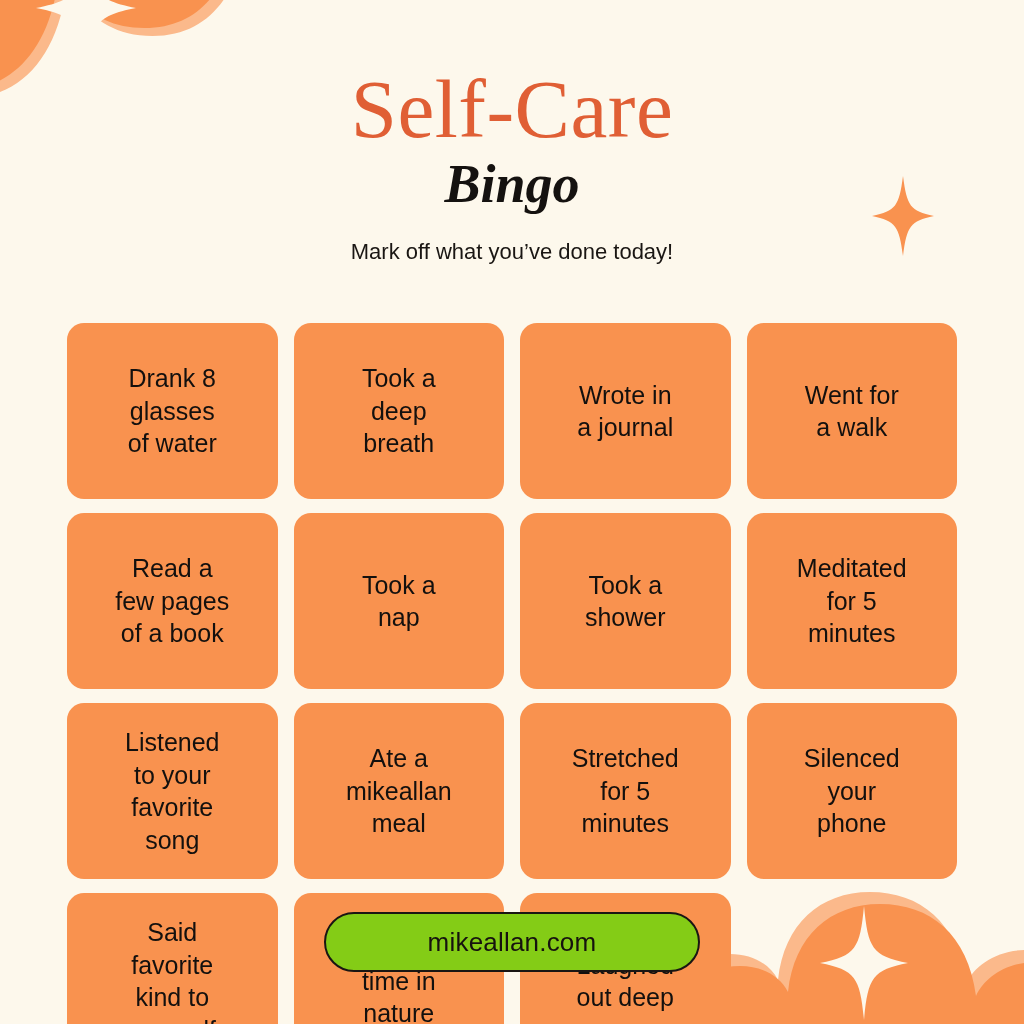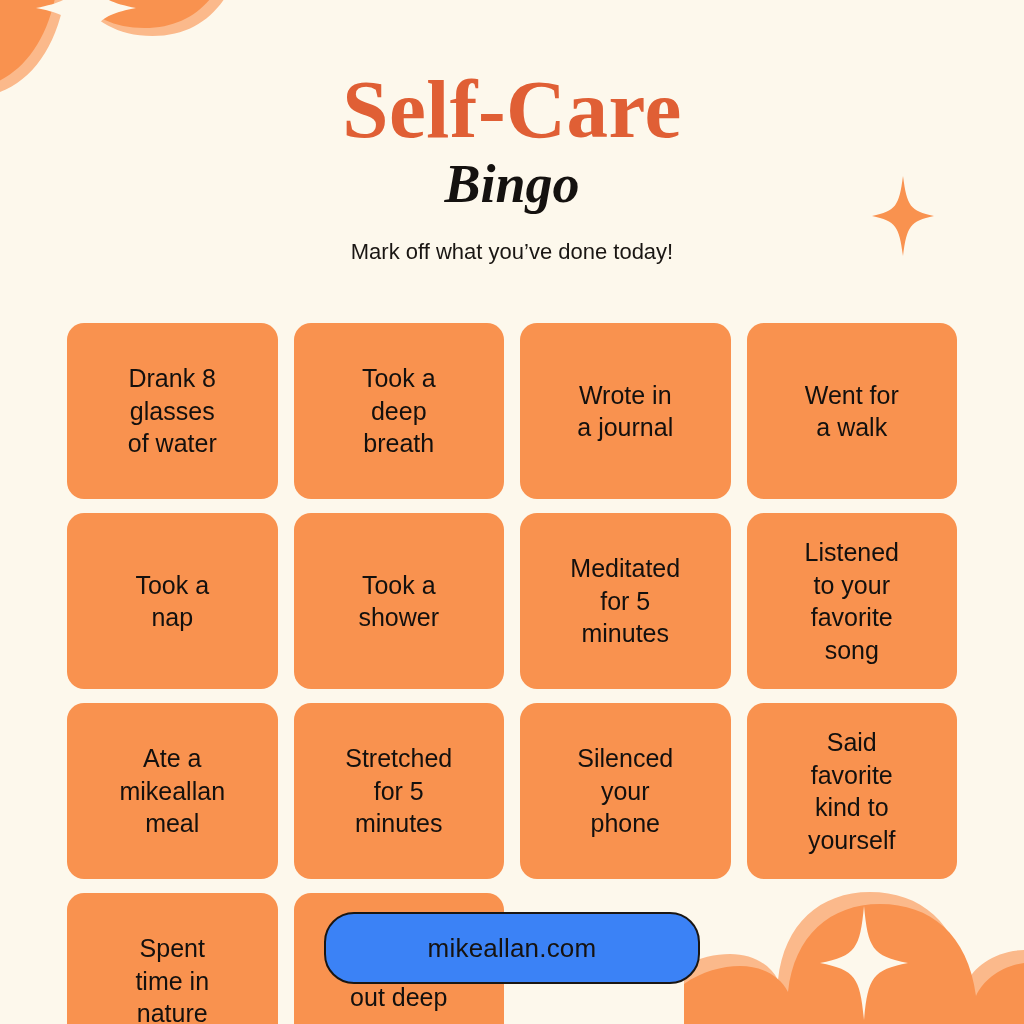--- a/index.html
+++ b/index.html
@@ -50,21 +50,21 @@
     position: absolute;
     top: 0;
     left: 0;
     width: 1024px;
     text-align: center;
   }
   .title-main {
     margin: 0;
     padding-top: 68px;
     font-family: "Liberation Serif", "DejaVu Serif", serif;
-    font-weight: 700;
+    font-weight: 400;
     font-size: 83px;
     line-height: 1.0;
     letter-spacing: 0.5px;
     color: #E05F35;
   }
   .title-sub {
     margin: 0;
     padding-top: 6px;
     font-family: "Liberation Serif", "DejaVu Serif", serif;
     font-weight: 700;
@@ -112,25 +112,25 @@
     color: #13100E;
     white-space: pre-line;
   }
 
   
   .footer-pill {
     position: absolute;
     top: 912px;
     left: 324px;
     width: 376px;
-    height: 72px;
+    height: 60px;
     box-sizing: border-box;
     border: 2.5px solid #1A1613;
     border-radius: 30px;
-    background: #3b82f6;
+    background: #84cc16;
     display: flex;
     align-items: center;
     justify-content: center;
   }
   .footer-pill span {
     font-family: "Liberation Sans", sans-serif;
     font-size: 26px;
     color: #16120F;
     letter-spacing: 0.2px;
   }
@@ -223,20 +223,25 @@
       </div>
       <div class="bingo-tile">
         <span>Wrote in
 a journal</span>
       </div>
       <div class="bingo-tile">
         <span>Went for
 a walk</span>
       </div>
       <div class="bingo-tile">
+        <span>Read a
+few pages
+of a book</span>
+      </div>
+      <div class="bingo-tile">
         <span>Took a
 nap</span>
       </div>
       <div class="bingo-tile">
         <span>Took a
 shower</span>
       </div>
       <div class="bingo-tile">
         <span>Meditated
 for 5

